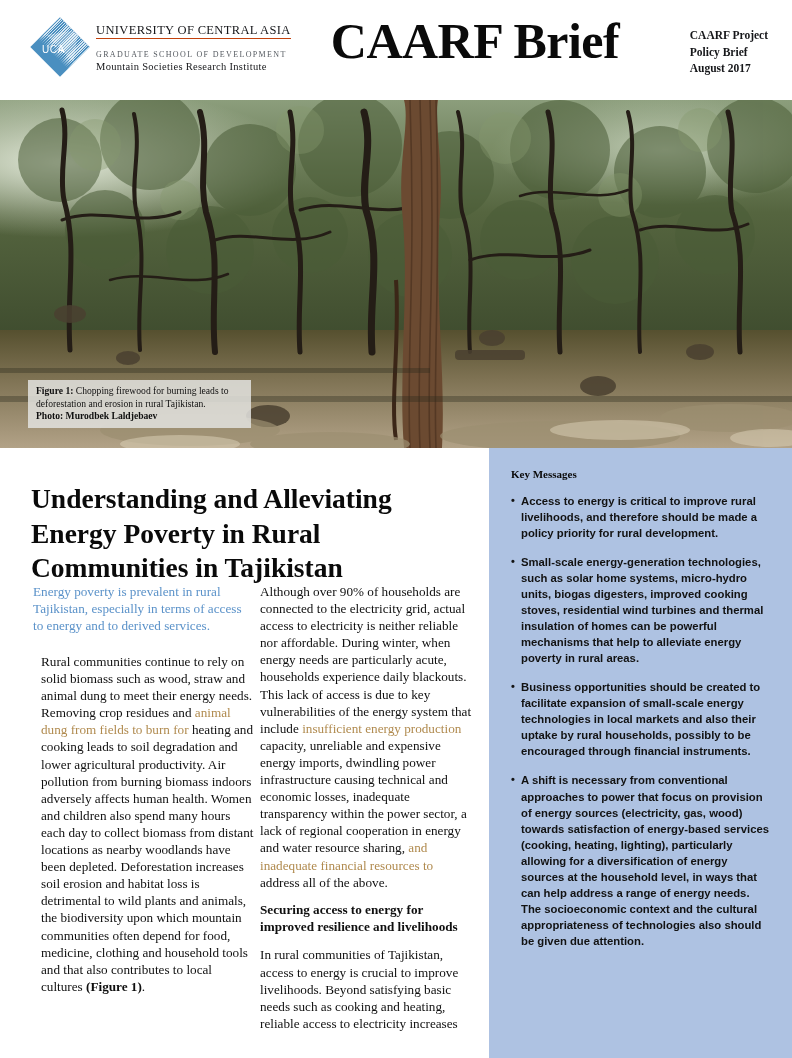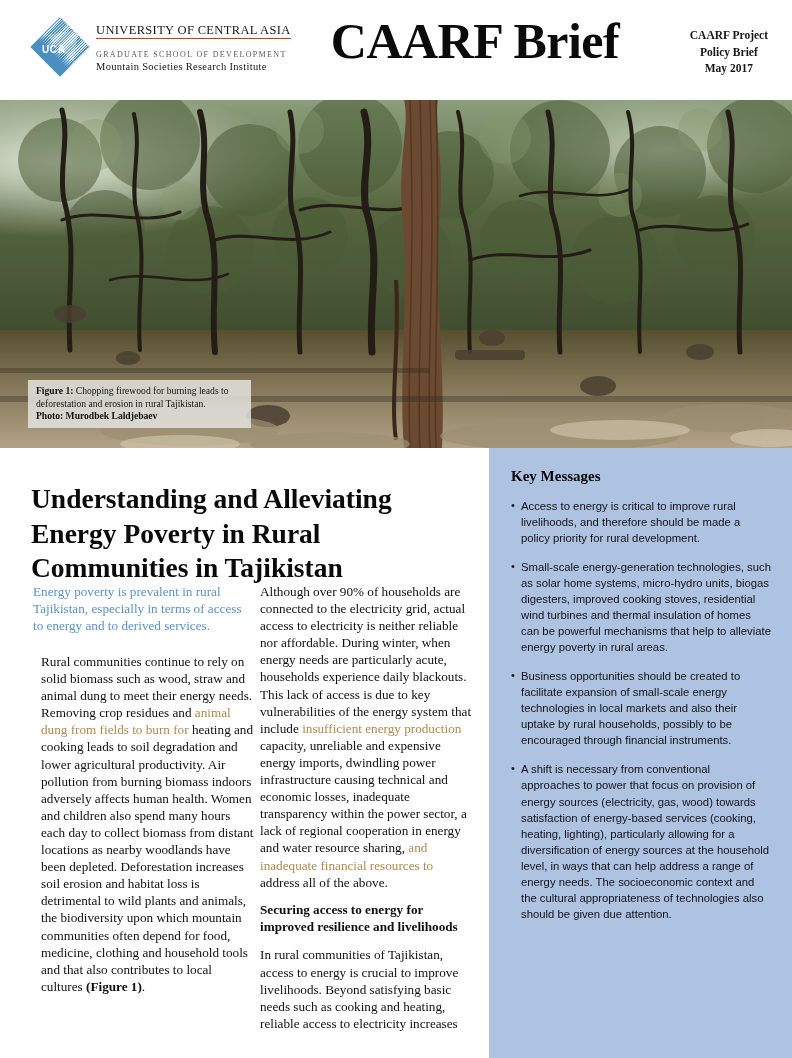--- a/index.html
+++ b/index.html
@@ -61,21 +61,21 @@
     width: 0; height: 0;
     border-left: 19px solid transparent;
     border-right: 19px solid transparent;
     border-bottom: 26px solid rgba(255,255,255,0.30);
   }
   .logo-uca {
     position: absolute;
     left: 10px; top: 25px;
     font-family: "Liberation Sans", sans-serif;
     font-size: 10px;
-    font-weight: bold;
+    font-weight: normal;
     letter-spacing: 0.6px;
     color: #ffffff;
     z-index: 4;
   }
   .logo-text {
     margin-left: 6px;
     line-height: 1.05;
   }
   .logo-l1 {
     font-family: "Liberation Serif", serif;
@@ -110,21 +110,21 @@
     font-family: "Liberation Serif", serif;
     font-size: 50px;
     font-weight: bold;
     color: #0a0a0a;
     letter-spacing: -0.5px;
     white-space: nowrap;
   }
   .header-meta {
     position: absolute;
     right: 24px; top: 27px;
-    text-align: center;
+    text-align: left;
     font-family: "Liberation Serif", serif;
     font-size: 11.5px;
     font-weight: bold;
     color: #16171a;
     line-height: 1.45;
   }
 
   
   .photo {
     position: absolute;
@@ -197,38 +197,39 @@
     position: absolute;
     left: 489px; top: 448px;
     width: 303px; height: 610px;
     background: #aec2e2;
   }
   .sidebar-inner {
     padding: 20px 20px 0 22px;
   }
   .km-title {
     font-family: "Liberation Serif", serif;
-    font-size: 15px;
+    font-size: 11px;
     font-weight: bold;
     color: #0a0a0a;
     margin: 0 0 13px 0;
   }
   .km-list {
     list-style: none;
     margin: 0;
     padding: 0;
   }
   .km-item {
     position: relative;
     padding-left: 10px;
     margin-bottom: 13px;
     font-family: "Liberation Sans", sans-serif;
     font-size: 11.3px;
     line-height: 1.42;
     color: #121212;
+    font-weight: bold;
   }
   .km-item:before {
     content: "\2022";
     position: absolute;
     left: 0; top: 0;
     font-size: 11px;
   }
 </style>
 </head>
 <body>
@@ -248,21 +249,21 @@
       <div class="logo-l2">GRADUATE SCHOOL OF DEVELOPMENT</div>
       <div class="logo-l3">Mountain Societies Research Institute</div>
     </div>
   </div>
 
   <div class="brief-title">CAARF Brief</div>
 
   <div class="header-meta">
     <div>CAARF Project</div>
     <div>Policy Brief</div>
-    <div>May 2017</div>
+    <div>August 2017</div>
   </div>
 </div>
 
 <div class="photo">
   <svg width="792" height="348" viewBox="0 0 792 348">
     <defs>
       <linearGradient id="skyg" x1="0" y1="0" x2="0" y2="1">
         <stop offset="0%" stop-color="#8c9e7c"></stop>
         <stop offset="45%" stop-color="#55653f"></stop>
         <stop offset="100%" stop-color="#3d4a2d"></stop>

